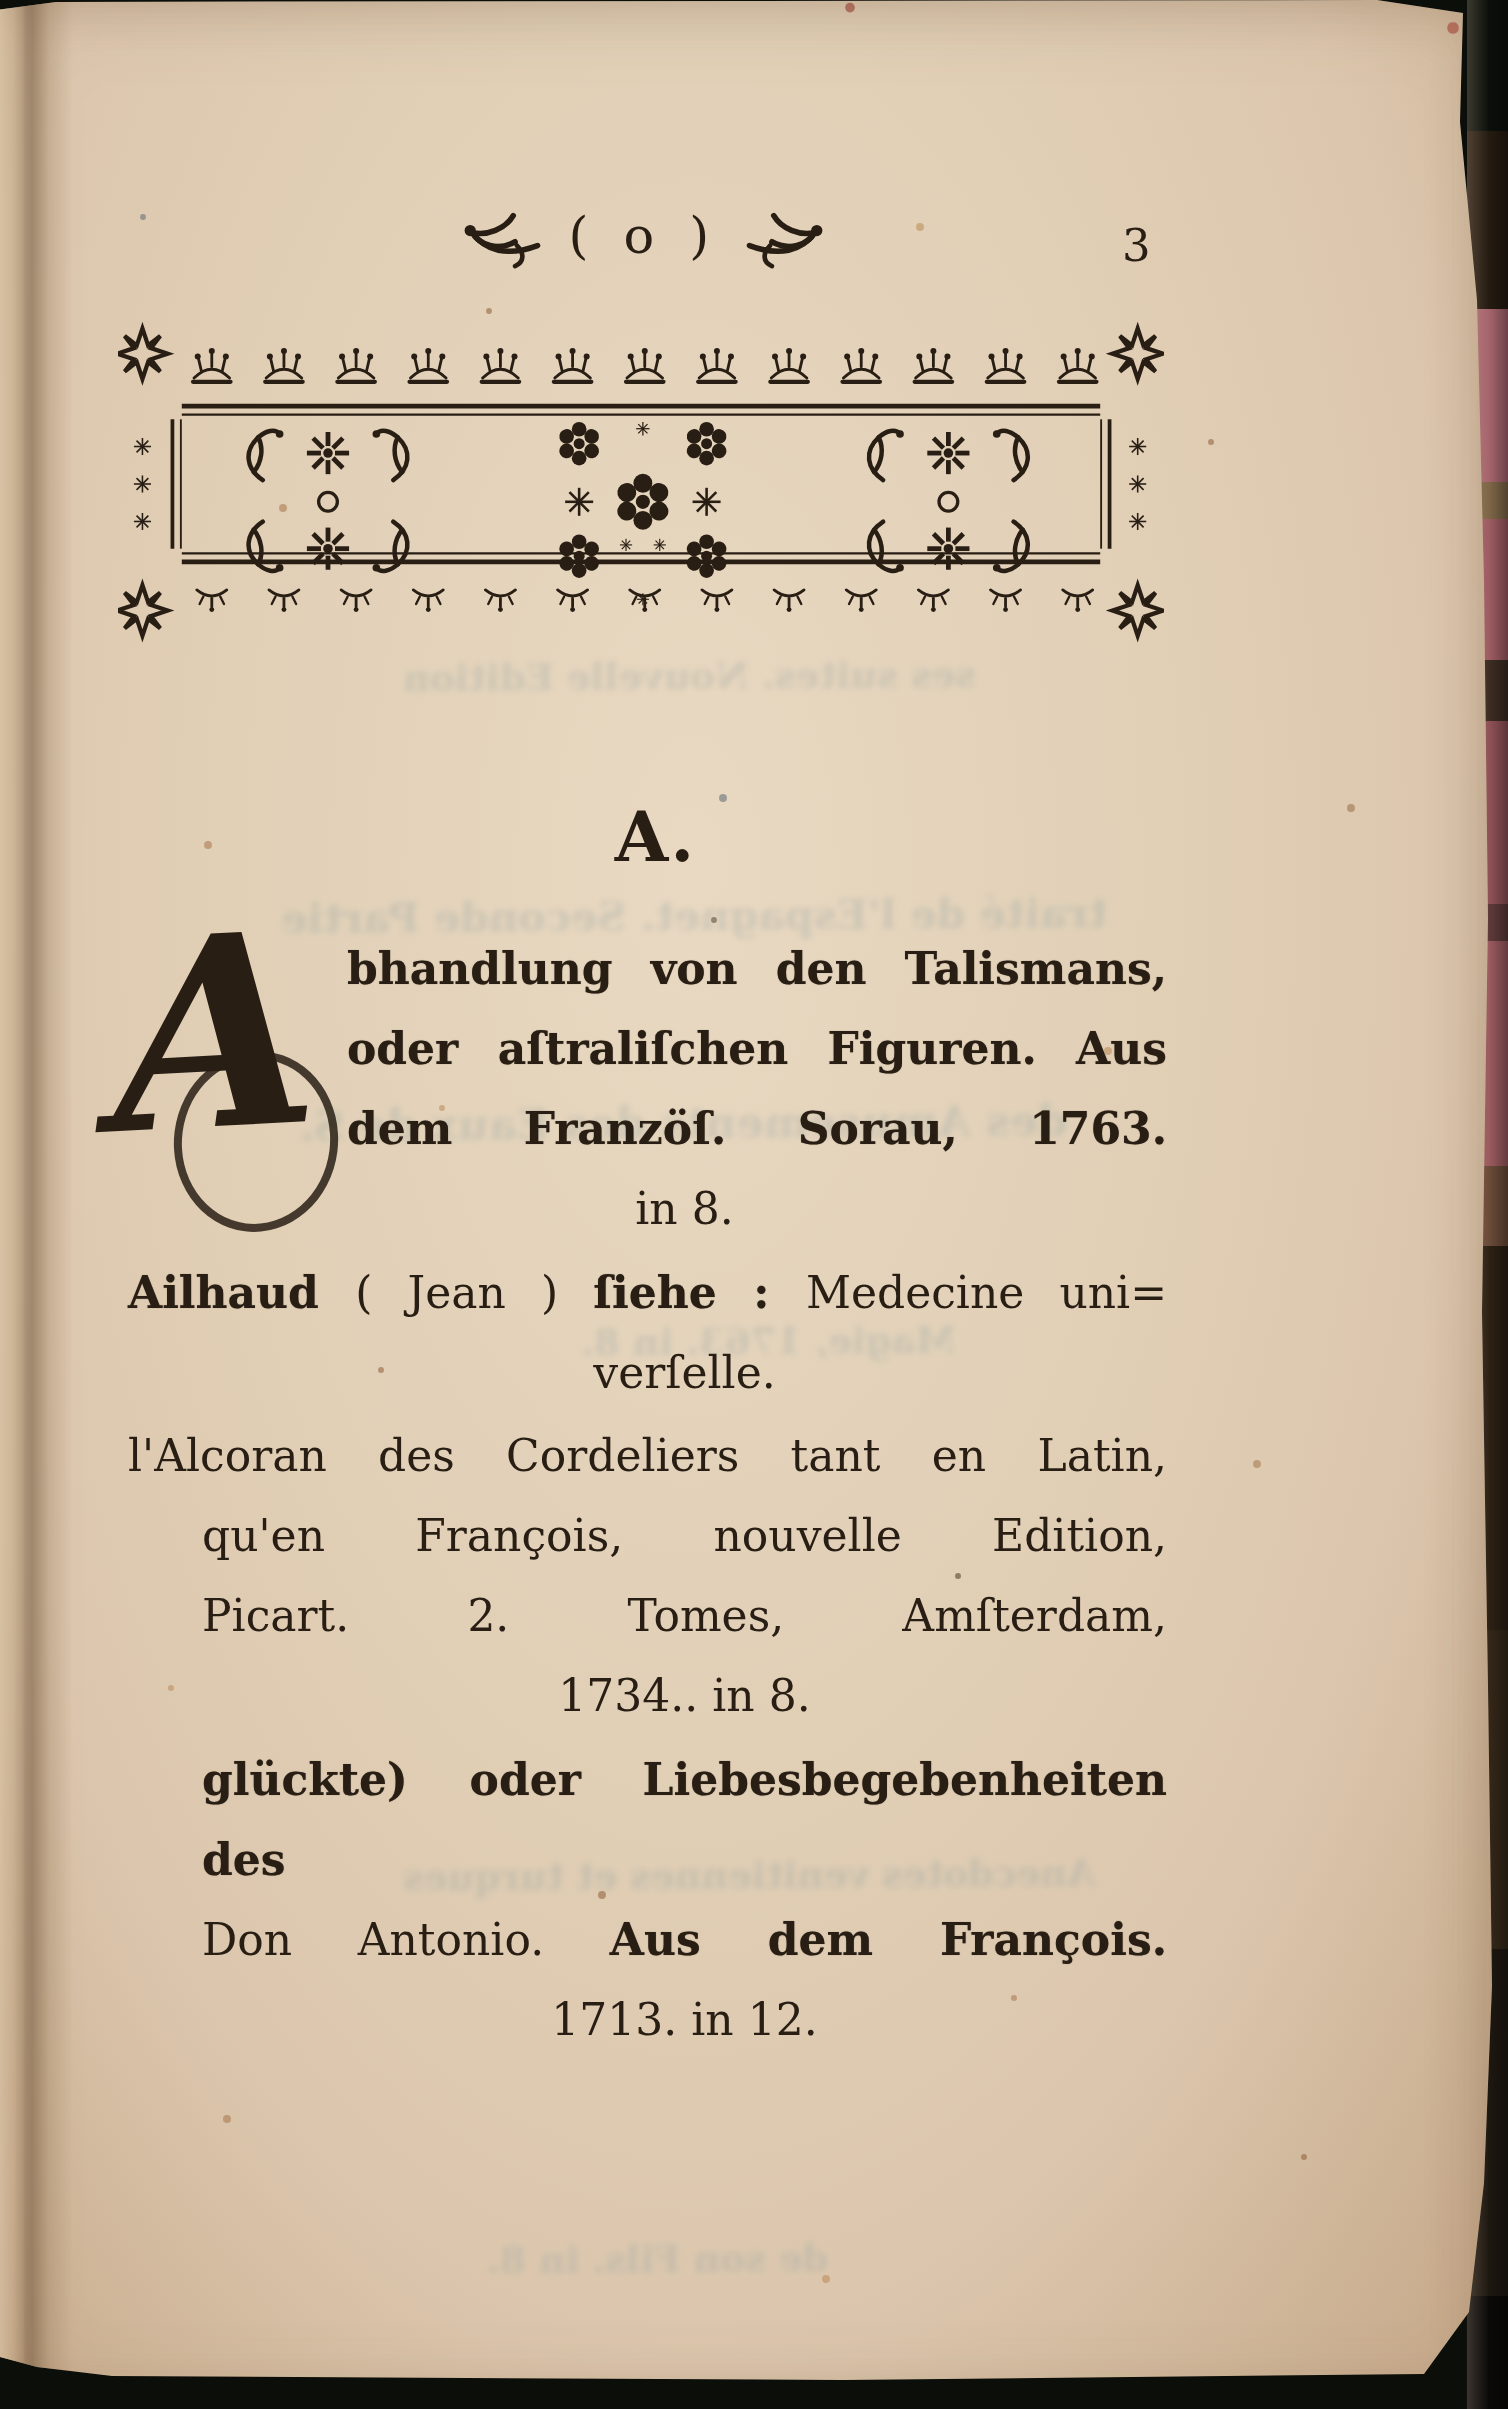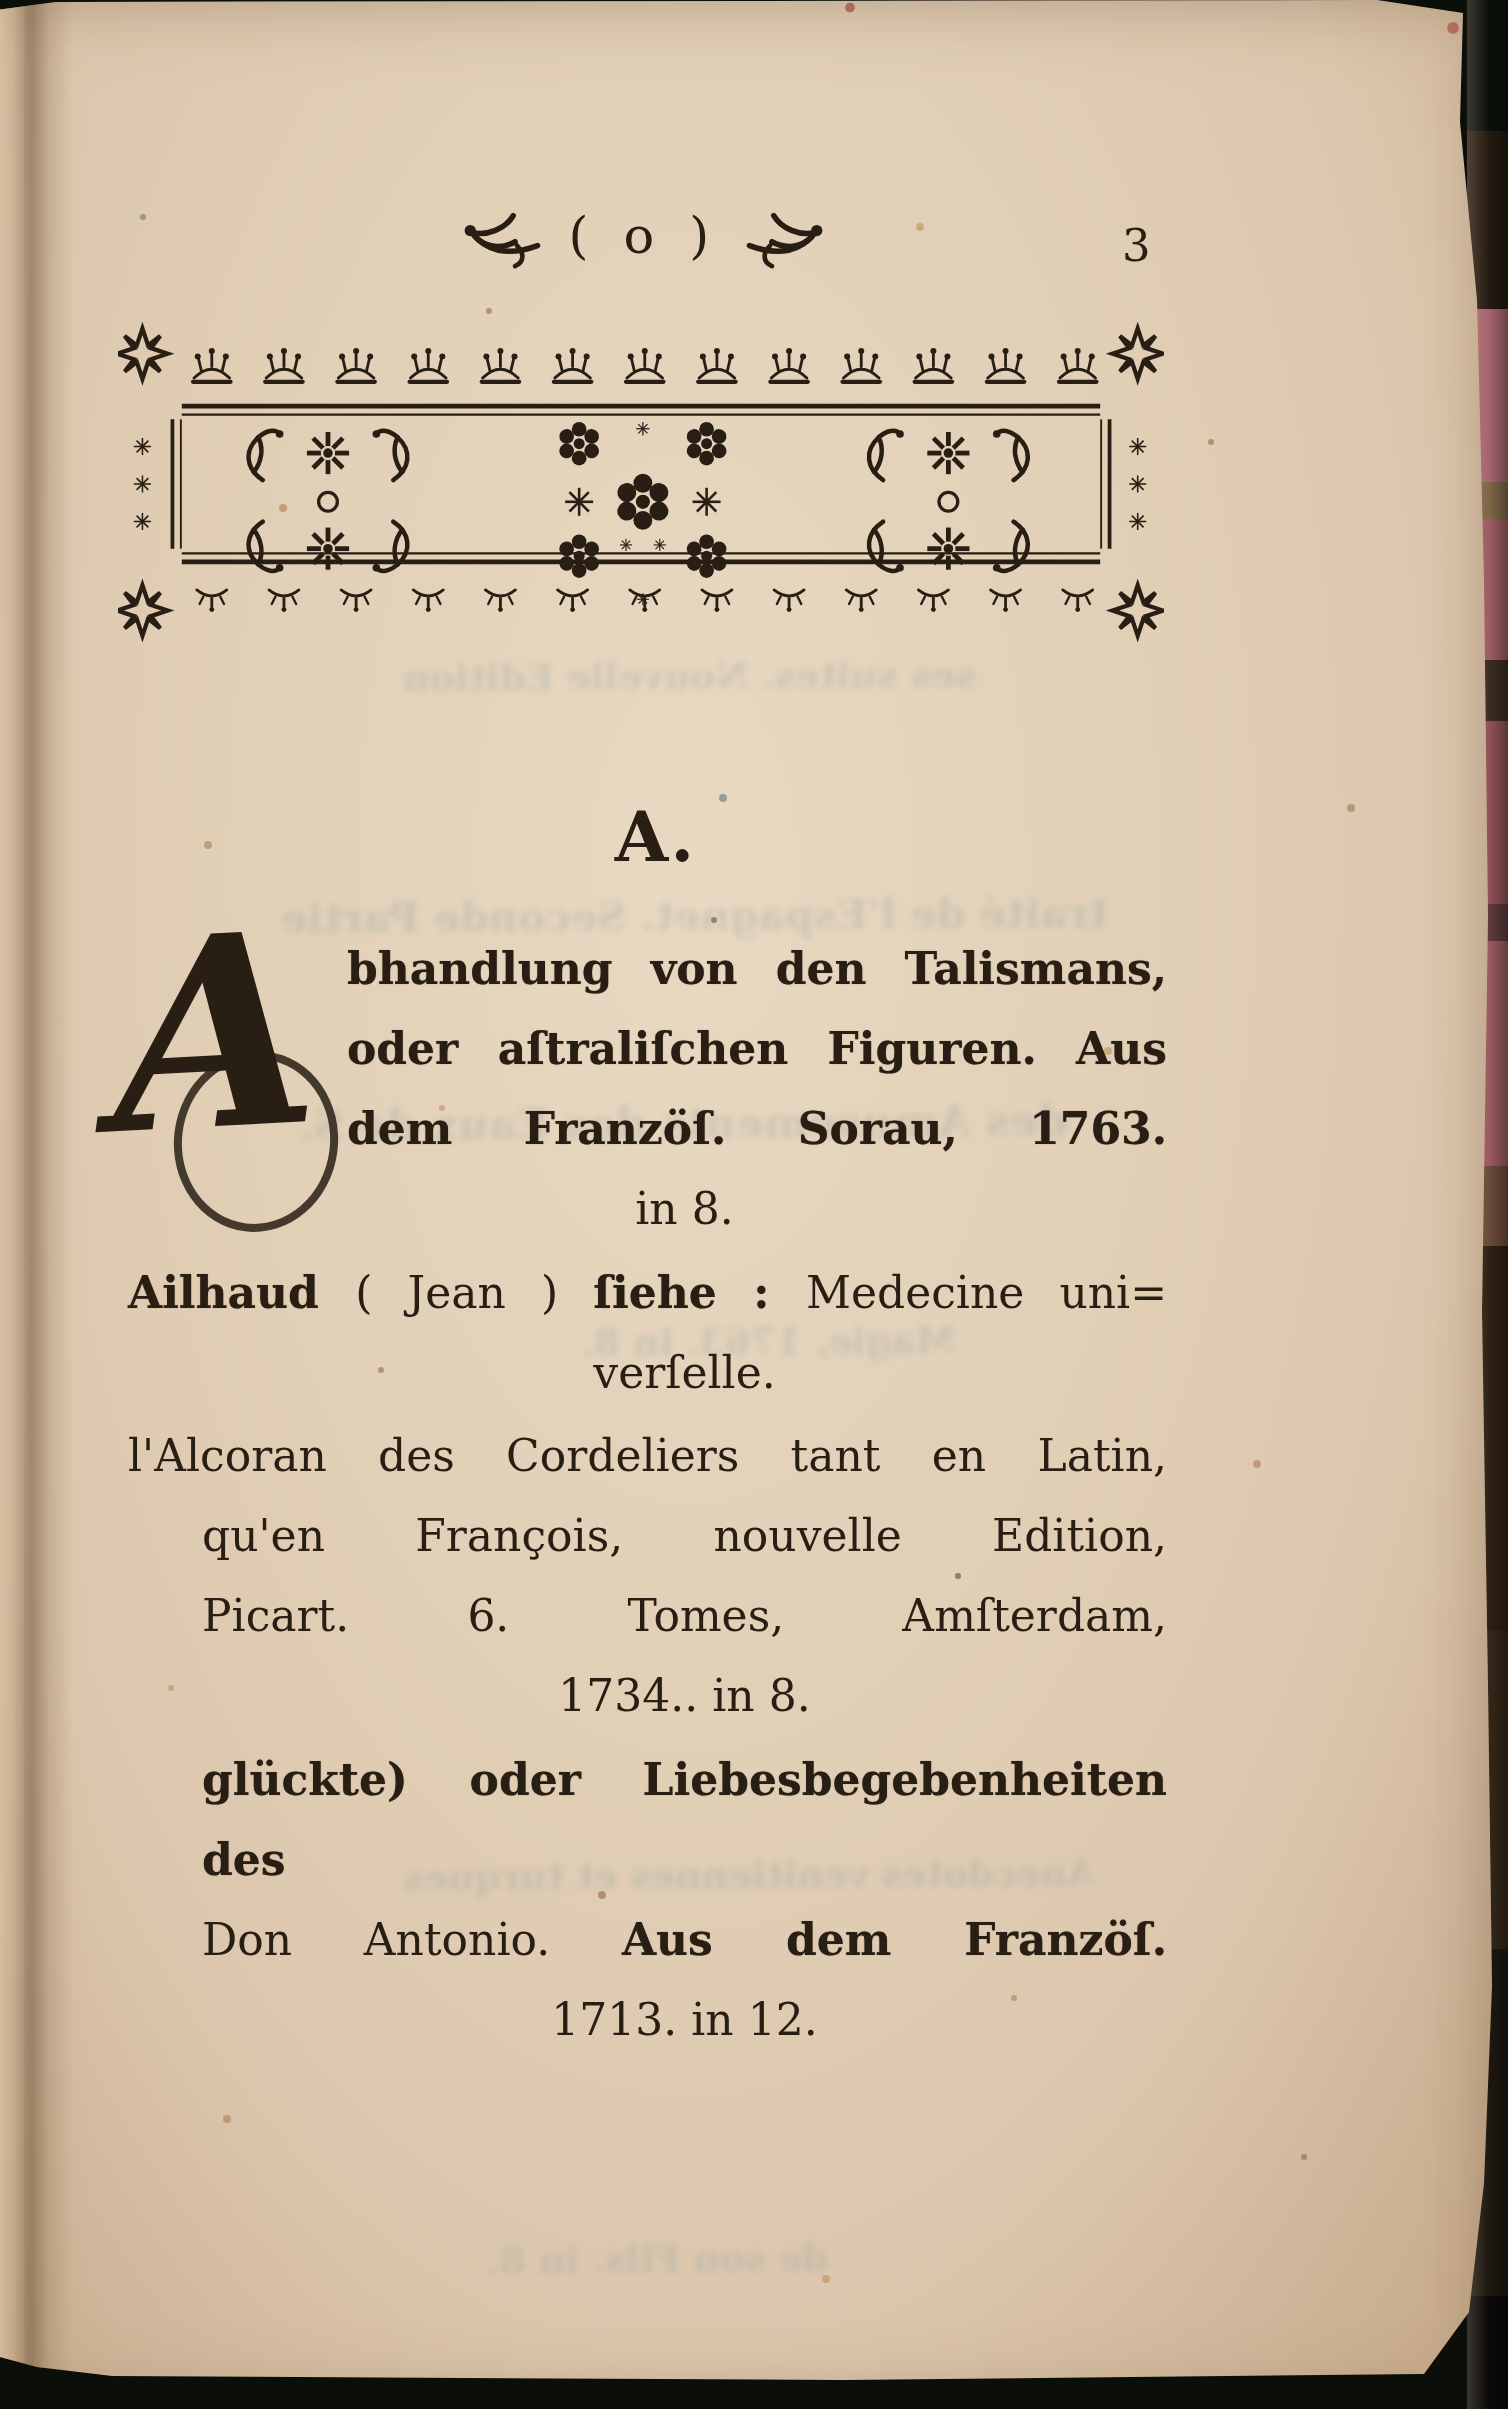--- a/index.html
+++ b/index.html
@@ -271,26 +271,26 @@
             <div class="line ind-dropcap jl"><span class="seg-fr">dem Franzöſ. Sorau, 1763.</span></div>
             <div class="line ind-cont"><span class="seg-an">in 8.</span></div>
           </div>
           <div class="entry">
             <div class="line ind-none jl"><span class="seg-fr">Ailhaud </span><span class="seg-an">( Jean ) </span><span class="seg-fr">ſiehe : </span><span class="seg-an">Medecine uni=</span></div>
             <div class="line ind-cont"><span class="seg-an">verſelle.</span></div>
           </div>
           <div class="entry">
             <div class="line ind-none jl"><span class="seg-an">l'Alcoran des Cordeliers tant en Latin,</span></div>
             <div class="line ind-cont jl"><span class="seg-an">qu'en François, nouvelle Edition,</span></div>
-            <div class="line ind-cont jl"><span class="seg-an">Picart. 6. Tomes, Amſterdam,</span></div>
+            <div class="line ind-cont jl"><span class="seg-an">Picart. 2. Tomes, Amſterdam,</span></div>
             <div class="line ind-cont"><span class="seg-an">1734.. in 8.</span></div>
           </div>
           <div class="entry">
             <div class="line ind-cont jl"><span class="seg-fr">glückte) oder Liebesbegebenheiten des</span></div>
-            <div class="line ind-cont jl"><span class="seg-an">Don Antonio. </span><span class="seg-fr">Aus dem Franzöſ.</span></div>
+            <div class="line ind-cont jl"><span class="seg-an">Don Antonio. </span><span class="seg-fr">Aus dem François.</span></div>
             <div class="line ind-cont"><span class="seg-an">1713. in 12.</span></div>
           </div>
         </div>
     </div>
 
   </div>
 </div>
 
 
 </body></html>

